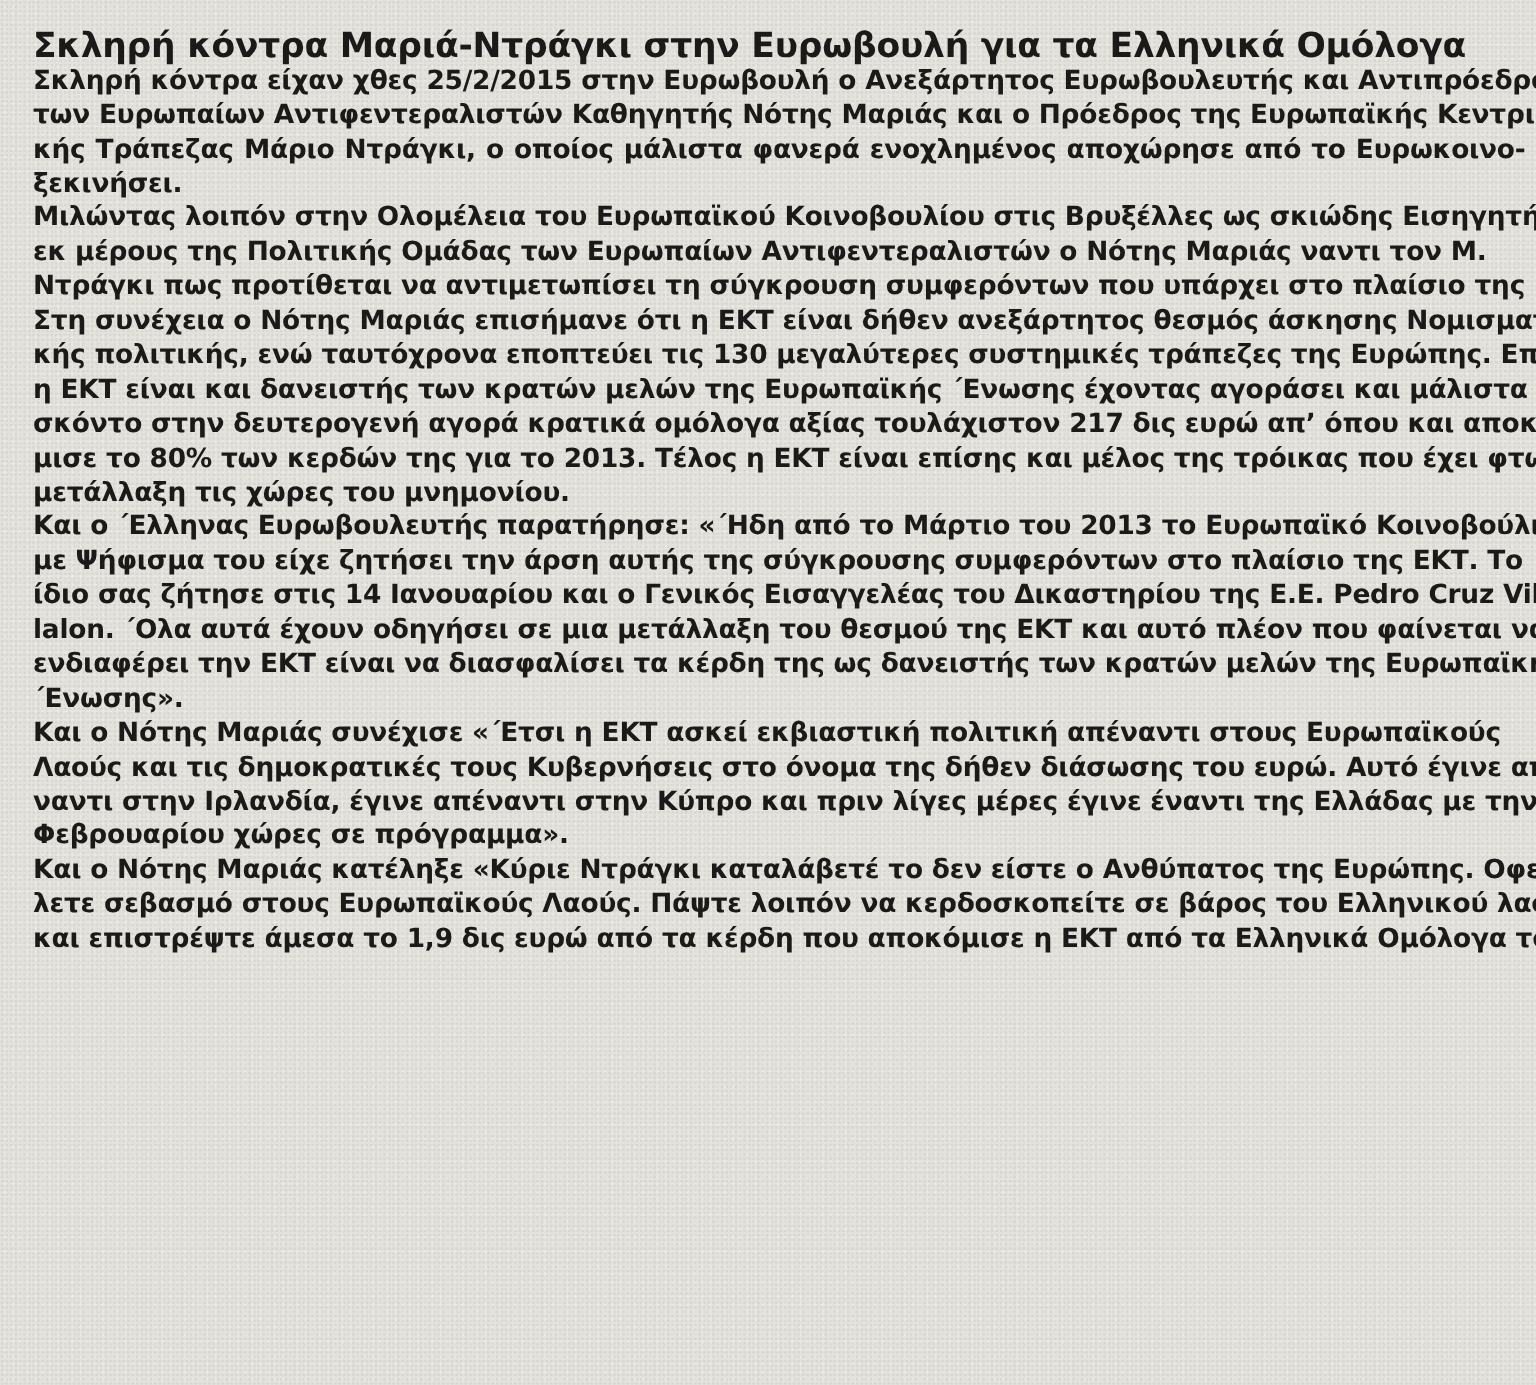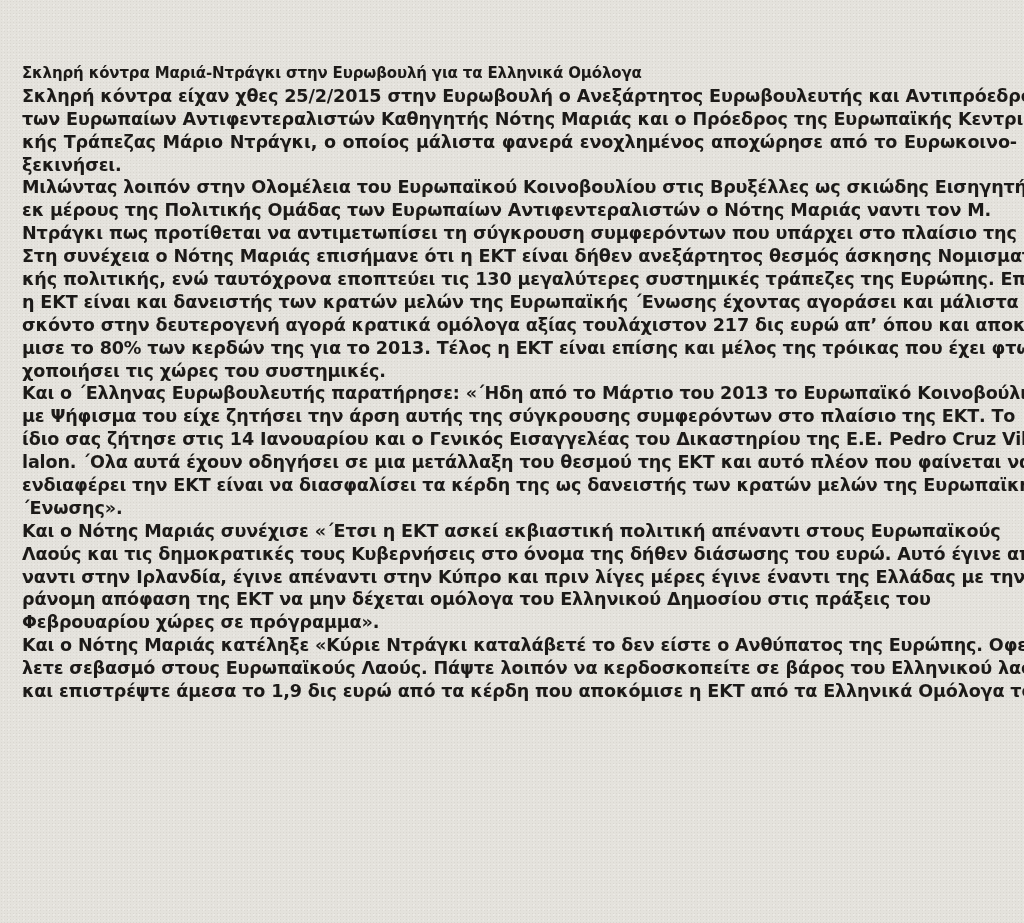--- a/index.html
+++ b/index.html
@@ -33,22 +33,21 @@
       height: 22.9px;
       white-space: nowrap;
       letter-spacing: -0.15px;
     }
     .line.justify {
       text-align: justify;
       text-align-last: justify;
       width: 995px;
     }
     .headline {
-      font-size: 15px;
-      margin-top: 42px;
+      font-size: 23px;
     }
   </style>
 </head>
 <body>
 
 <div class="article">
   <div class="line headline">Σκληρή κόντρα Μαριά-Ντράγκι στην Ευρωβουλή για τα Ελληνικά Ομόλογα</div>
 
   <div>
     <div class="line justify">Σκληρή κόντρα είχαν χθες 25/2/2015 στην Ευρωβουλή ο Ανεξάρτητος Ευρωβουλευτής και Αντιπρόεδρος</div>
@@ -62,37 +61,36 @@
     <div class="line">εκ μέρους της Πολιτικής Ομάδας των Ευρωπαίων Αντιφεντεραλιστών ο Νότης Μαριάς ναντι τον  Μ.</div>
     <div class="line justify">Ντράγκι πως προτίθεται να αντιμετωπίσει τη σύγκρουση συμφερόντων που υπάρχει στο πλαίσιο της ΕΚΤ,</div>
   </div>
 
   <div>
     <div class="line justify">Στη συνέχεια ο Νότης Μαριάς επισήμανε ότι η ΕΚΤ είναι δήθεν ανεξάρτητος θεσμός άσκησης Νομισματι-</div>
     <div class="line justify">κής πολιτικής, ενώ ταυτόχρονα εποπτεύει τις 130 μεγαλύτερες συστημικές τράπεζες της Ευρώπης. Επίσης</div>
     <div class="line justify">η ΕΚΤ είναι και δανειστής των κρατών μελών της Ευρωπαϊκής ΄Ενωσης έχοντας αγοράσει και μάλιστα με</div>
     <div class="line justify">σκόντο στην δευτερογενή αγορά κρατικά ομόλογα αξίας τουλάχιστον 217 δις ευρώ απ’ όπου και αποκό-</div>
     <div class="line justify">μισε το 80% των κερδών της για το 2013. Τέλος η ΕΚΤ είναι επίσης και μέλος της τρόικας που έχει φτω-</div>
-    <div class="line">χοποιήσει τις χώρες του συστημικές.</div>
+    <div class="line">μετάλλαξη τις χώρες του μνημονίου.</div>
   </div>
 
   <div>
     <div class="line justify">Και ο ΄Ελληνας Ευρωβουλευτής παρατήρησε: «΄Ηδη από το Μάρτιο του 2013 το Ευρωπαϊκό Κοινοβούλιο</div>
     <div class="line">με Ψήφισμα του είχε ζητήσει την άρση αυτής της σύγκρουσης συμφερόντων στο πλαίσιο της ΕΚΤ.  Το</div>
     <div class="line justify">ίδιο σας ζήτησε στις 14 Ιανουαρίου και ο Γενικός Εισαγγελέας του Δικαστηρίου της Ε.Ε. Pedro Cruz Vil-</div>
     <div class="line justify">lalon.  ΄Ολα αυτά έχουν οδηγήσει σε μια μετάλλαξη του θεσμού της ΕΚΤ και αυτό πλέον που φαίνεται να</div>
     <div class="line">ενδιαφέρει την ΕΚΤ είναι να διασφαλίσει τα κέρδη της ως δανειστής των κρατών μελών της Ευρωπαϊκή</div>
     <div class="line">΄Ενωσης».</div>
   </div>
 
   <div>
     <div class="line">Και ο Νότης Μαριάς συνέχισε «΄Ετσι η ΕΚΤ ασκεί εκβιαστική πολιτική απέναντι στους Ευρωπαϊκούς</div>
     <div class="line justify">Λαούς και τις δημοκρατικές τους Κυβερνήσεις στο όνομα της δήθεν διάσωσης του ευρώ. Αυτό έγινε απέ-</div>
     <div class="line justify">ναντι στην Ιρλανδία, έγινε απέναντι στην Κύπρο και πριν λίγες μέρες έγινε έναντι της Ελλάδας με την πα-</div>
-    <div class="line">ράνομη απόφαση της ΕΚΤ να μην  δέχεται ομόλογα του Ελληνικού Δημοσίου στις πράξεις του</div>
     <div class="line">Φεβρουαρίου χώρες σε πρόγραμμα».</div>
   </div>
 
   <div>
     <div class="line justify">Και ο Νότης Μαριάς κατέληξε «Κύριε Ντράγκι καταλάβετέ το δεν είστε ο Ανθύπατος  της Ευρώπης. Οφεί-</div>
     <div class="line justify">λετε σεβασμό στους Ευρωπαϊκούς Λαούς. Πάψτε λοιπόν να κερδοσκοπείτε σε βάρος του Ελληνικού λαού</div>
     <div class="line">και επιστρέψτε άμεσα το 1,9 δις ευρώ από τα κέρδη που αποκόμισε η ΕΚΤ από τα Ελληνικά Ομόλογα το</div>
   </div>
 </div>
 

